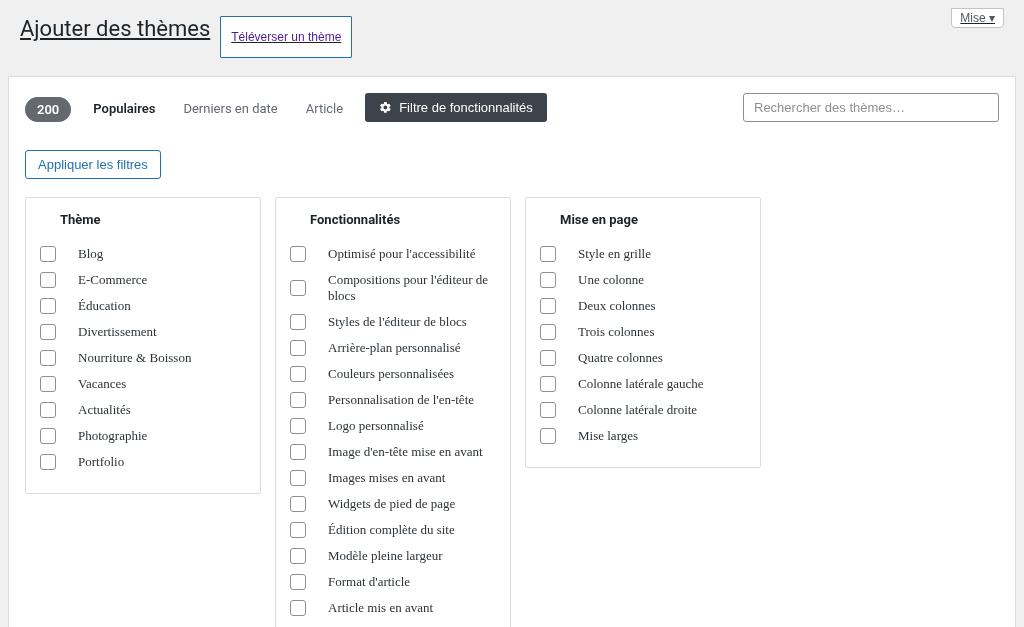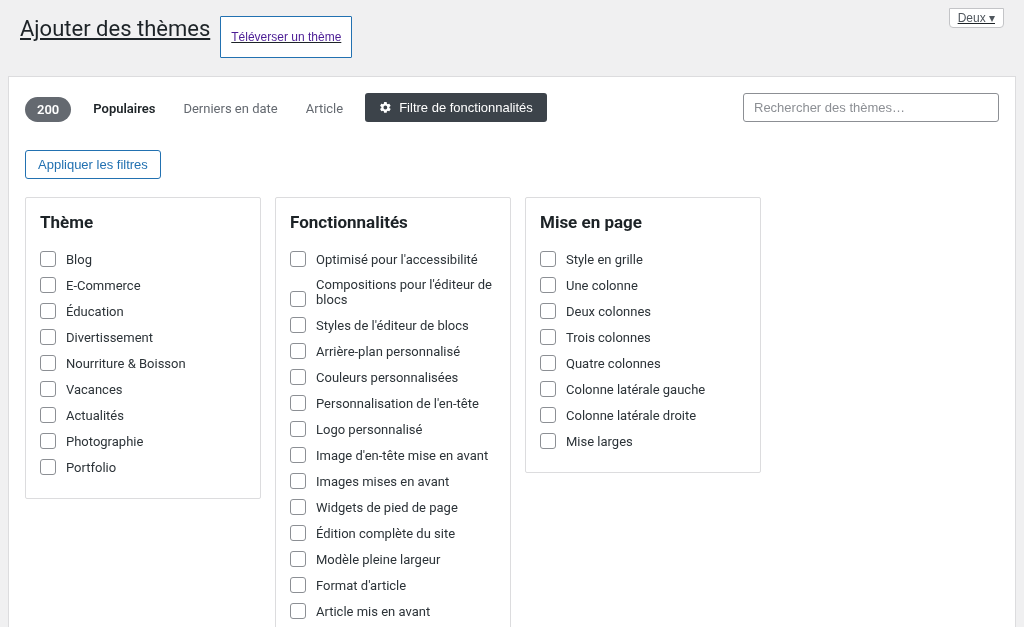--- a/index.html
+++ b/index.html
@@ -116,52 +116,54 @@
       align-items: flex-start;
     }
     .column {
       border: 1px solid #dcdcde;
       border-radius: 2px;
       background: #fff;
       width: 236px;
       padding: 14px 14px 18px 14px;
     }
     .col-title {
-      font-size: 17px;
+      font-size: 13px;
       font-weight: 700;
       color: #1d2327;
       margin-bottom: 14px;
+      margin-left: 20px;
     }
     .check-row {
       display: flex;
-      align-items: flex-end;
-      gap: 10px;
+      align-items: center;
+      gap: 22px;
       padding: 5px 0;
       cursor: pointer;
+      font-family: Liberation Serif, serif;
     }
     .checkbox {
       width: 16px;
       height: 16px;
       border: 1px solid #8c8f94;
       border-radius: 3px;
       background: #fff;
       flex-shrink: 0;
     }
     .check-label {
       font-size: 13px;
       color: #2c3338;
     }
   </style>
 </head>
 <body>
 
 <div class="header">
   <h1 class="page-title">Ajouter des thèmes</h1>
   <button class="upload-btn">Téléverser un thème</button>
-  <button class="help-btn">Deux ▾</button>
+  <button class="help-btn">Mise ▾</button>
 </div>
 
 <div class="main-panel">
 
   <div class="filter-bar">
     <span class="count-pill">200</span>
     <span class="filter-link active">Populaires</span>
     <span class="filter-link">Derniers en date</span>
     <span class="filter-link">Article</span>
     <button class="feature-filter-btn">

